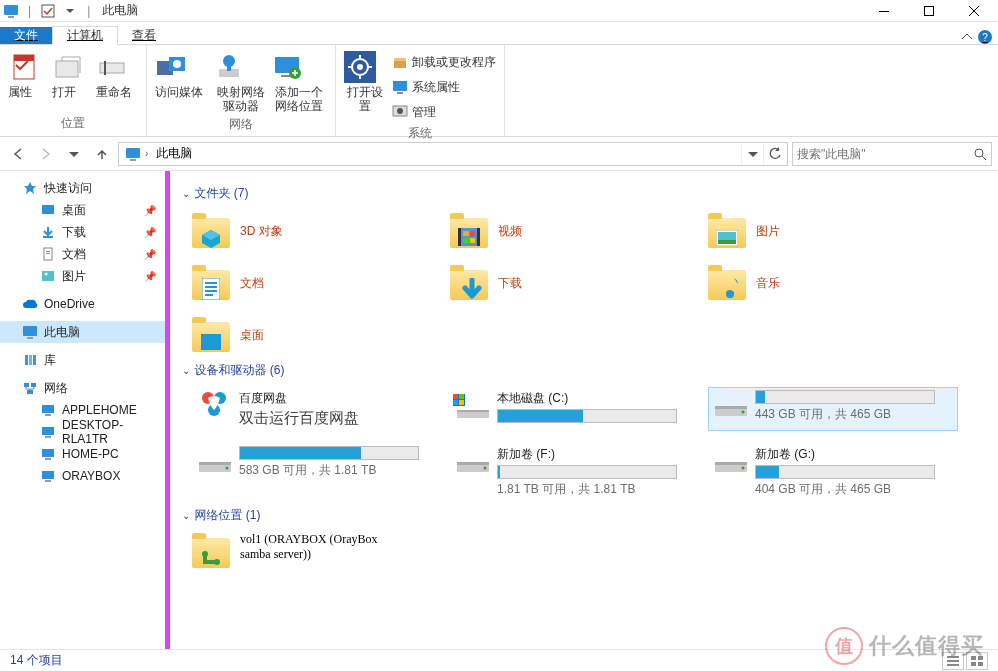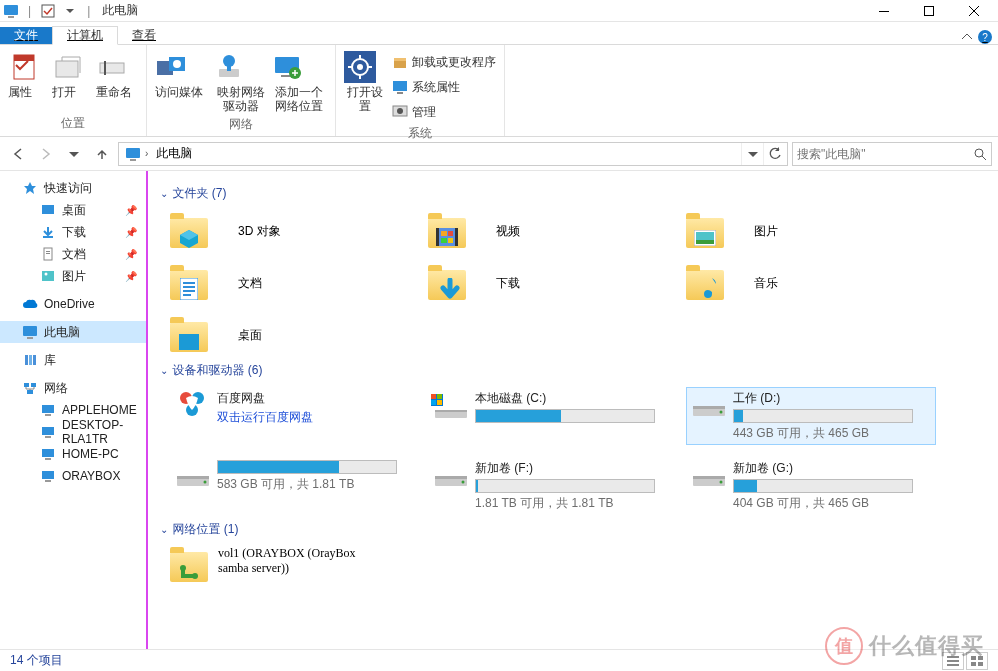--- a/index.html
+++ b/index.html
@@ -38,47 +38,47 @@
 .addressbar { flex: 1; height: 24px; border: 1px solid #ccc; display: flex; align-items: center; padding: 0 2px; }
 .addressbar .crumb { display: flex; align-items: center; gap: 4px; padding: 0 4px; }
 .addressbar .crumb .arrow { color: #555; font-size: 10px; }
 .addressbar .ab-right { margin-left: auto; display:flex; }
 .addressbar .ab-btn { width: 22px; height: 22px; display:flex; align-items:center; justify-content:center; color:#555; border-left: 1px solid #eee;}
 .searchbar { width: 200px; height: 24px; border: 1px solid #ccc; display: flex; align-items: center; padding: 0 4px; color:#777; }
 .searchbar input { border:none; outline:none; flex:1; font-size:12px; color:#555;}
 .searchbar .sicon { color:#555;}
 
 .body { display: flex; height: 480px; }
-.sidebar { width: 148px; border-right: 2px solid #d946ef; padding: 6px 0; overflow: hidden;}
+.sidebar { width: 170px; border-right: 5px solid #d946ef; padding: 6px 0; overflow: hidden;}
 .sidebar .item { height: 22px; display: flex; align-items: center; padding-left: 22px; gap: 6px; color:#222;}
 .sidebar .item.indent { padding-left: 40px; }
 .sidebar .item.selected { background: #cce8ff; }
 .sidebar .item .pin { margin-left: auto; margin-right: 8px; color: #555; font-size: 10px;}
 .sidebar .item .ic { width:16px; height:16px; display:inline-flex; align-items:center; justify-content:center; flex-shrink:0;}
 .sidebar .spacer { height: 6px; }
 
 .content { flex: 1; padding: 8px 12px; overflow: auto; }
 .group-header { display: flex; align-items: center; gap: 4px; color: #26459b; margin: 6px 0 8px 0; }
 .group-header .chev { font-size: 10px; }
 .folder-grid { display: grid; grid-template-columns: repeat(3, 250px); gap: 10px 8px; margin-bottom: 6px; padding-left: 10px;}
 .folder-item { display: flex; align-items: center; gap: 10px; height: 42px; }
 .folder-item .fic { width: 38px; height: 38px; position:relative; }
 .folder-base { width: 38px; height: 30px; background: linear-gradient(#ffe9a6,#f5c957); border-radius: 2px; position:absolute; bottom:2px; }
 .folder-base::before { content:""; position:absolute; top:-5px; left:0; width:14px; height:6px; background:#f5c957; border-radius: 2px 2px 0 0;}
-.folder-item .flbl { color:#000000;margin-left:20px; }
+.folder-item .flbl { color:#c2410c; }
 .drive-grid { display: grid; grid-template-columns: repeat(3, 250px); gap: 12px 8px; margin-bottom: 6px; padding-left: 10px;}
 .drive-item { display: flex; gap: 6px; padding: 2px; border: 1px solid transparent;}
 .drive-item.selected { border: 1px solid #99d1ff; background: #e5f3ff;}
 .drive-item .dic { width: 38px; height: 28px; margin-top: 2px; display:flex; align-items:center; justify-content:center; flex-shrink:0;}
 .drive-body { flex: 1; }
 .drive-body .dname { color:#222; margin-bottom: 2px; }
 .drive-body .dbar { height: 14px; border: 1px solid #bcbcbc; background: #eaeaea; margin-bottom: 2px; width: 180px; position:relative; }
 .drive-body .dbar .fill { position:absolute; top:0; left:0; bottom:0; background:#26a0da; }
 .drive-body .dinfo { color: #6d6d6d; font-size: 12px; }
-.drive-body .sub { color: #1d4ed8; font-size: 12px;}
+.drive-body .sub { color: #404040; font-size: 15px;}
 .netloc-item { display:flex; gap:10px; align-items:flex-start; padding-left: 10px;}
 .netloc-item .nic { width:38px; height:38px; position:relative;}
 
 .statusbar { position:absolute; bottom:0; left:0; right:0; height: 22px; border-top: 1px solid #e5e5e5; display:flex; align-items:center; padding: 0 10px; color:#26459b; background:#fff;}
 .statusbar .views { margin-left:auto; display:flex; gap:2px;}
 .statusbar .vbtn { width:22px; height:18px; border:1px solid #ccc; display:flex; align-items:center; justify-content:center; color:#555;}
 
 .watermark { position:absolute; right: 14px; bottom: 6px; opacity: 0.35; display:flex; align-items:center; gap:6px;}
 .watermark .circ { width: 38px; height:38px; border-radius:50%; background:#fff; border:2px solid #d00; display:flex; align-items:center; justify-content:center; font-size:18px; color:#d00; font-weight:bold;}
 .watermark .wt { font-size: 22px; color:#333; font-weight: bold; letter-spacing: 1px;}
@@ -578,21 +578,20 @@
         </div>
         <div class="drive-item selected">
           <div class="dic">
             <svg width="40" height="28">
               <rect x="4" y="14" width="32" height="10" fill="#ccc" rx="1"></rect>
               <rect x="4" y="14" width="32" height="3" fill="#aaa"></rect>
               <circle cx="32" cy="20" r="1.5" fill="#3a9d3a"></circle>
             </svg>
           </div>
           <div class="drive-body">
-            <div class="dname">工作 (D:)</div>
             <div class="dbar">
               <div class="fill" style="width:5%"></div>
             </div>
             <div class="dinfo">443 GB 可用，共 465 GB</div>
           </div>
         </div>
         <div class="drive-item">
           <div class="dic">
             <svg width="40" height="28">
               <rect x="4" y="14" width="32" height="10" fill="#ccc" rx="1"></rect>

